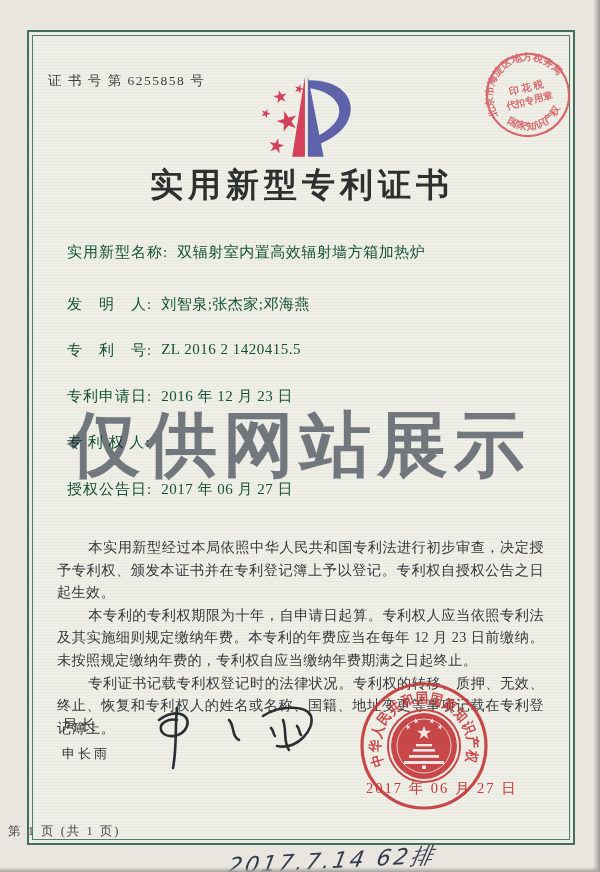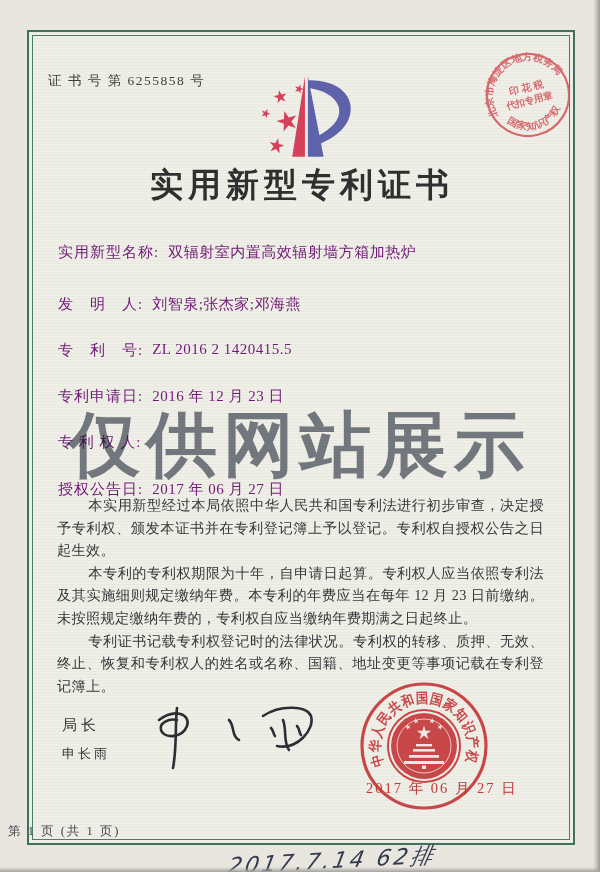--- a/index.html
+++ b/index.html
@@ -29,33 +29,33 @@
 
   .cert-no { position:absolute; left:48px; top:72px; font-size:13.5px; color:#3d3f3e;
     letter-spacing:1.5px; z-index:3;text-align:center; }
 
   .logo { position:absolute; left:248px; top:70px; width:108px; height:94px; z-index:3; }
 
   .title { position:absolute; left:2px; top:163px; width:100%; text-align:center;
     font-size:33px; font-weight:600; letter-spacing:5px; color:#2d302e; z-index:3; }
 
   .fields { position:absolute; left:58px; top:0; width:490px; z-index:3; }
-  .field-row { position:absolute; left:0; display:flex; font-size:15px; color:#701a75;
+  .field-row { position:absolute; left:9px; display:flex; font-size:15px; color:#14532d;
     white-space:nowrap; }
   .field-row .lbl { letter-spacing:1px; }
   .field-row .val { margin-left:9px; letter-spacing:0.5px; }
   .row-0 { top:243px; } .row-1 { top:295px; } .row-2 { top:341px; }
   .row-3 { top:387px; } .row-4 { top:433px; } .row-5 { top:480px;text-align:right; }
 
   .watermark { position:absolute; left:0; top:398px; width:100%; text-align:center;
     font-family:"Liberation Sans","DejaVu Sans",sans-serif; font-weight:700;
     font-size:71px; letter-spacing:6px; color:#0f172a; opacity:0.55; z-index:5;
     pointer-events:none; }
 
-  .body-text { position:absolute; left:57px; top:494px; width:487px; z-index:3;
+  .body-text { position:absolute; left:57px; top:536px; width:487px; z-index:3;
     font-size:14.2px; line-height:22.6px; color:#35383a; text-align:justify;
     letter-spacing:0.3px; }
   .body-text p { text-indent:2.2em; }
 
   .sig-title { position:absolute; left:62px; top:716px; font-size:15px;
     letter-spacing:4px; color:#333; z-index:3; }
   .sig-name  { position:absolute; left:62px; top:745px; font-size:13px;
     letter-spacing:3px; color:#333; z-index:3; }
   .sig-hand { position:absolute; left:125px; top:690px; width:215px; height:90px; z-index:3; }
 

